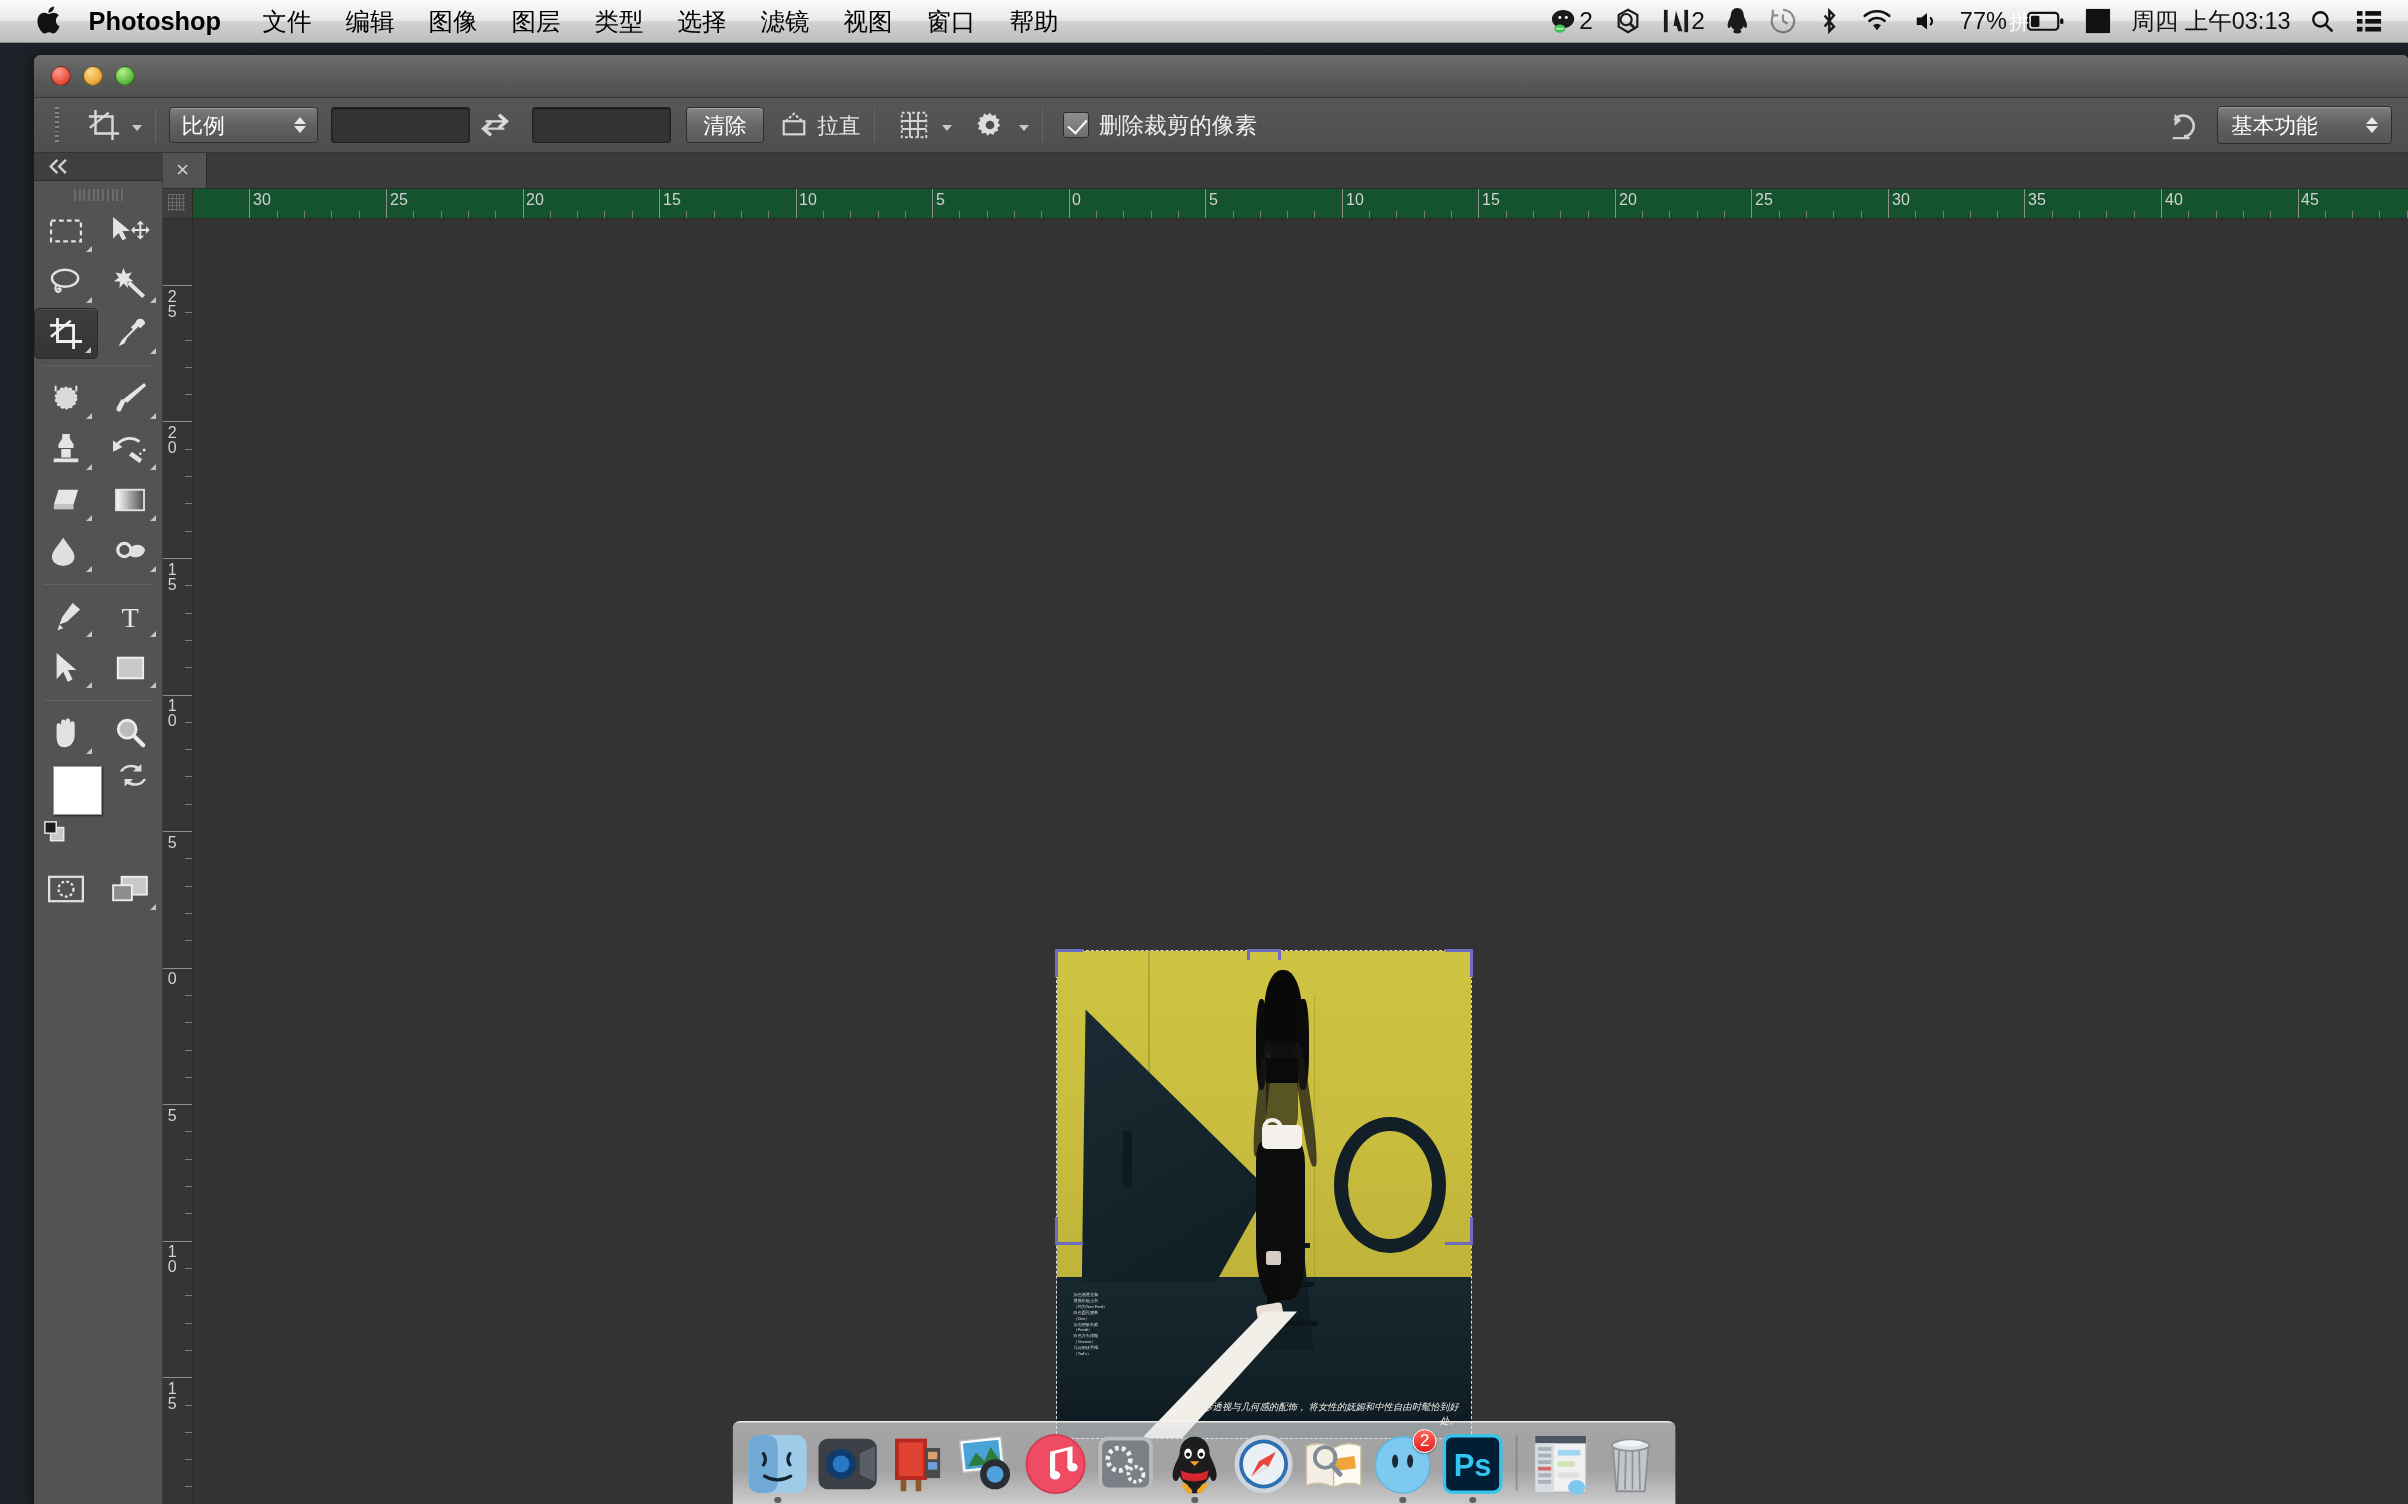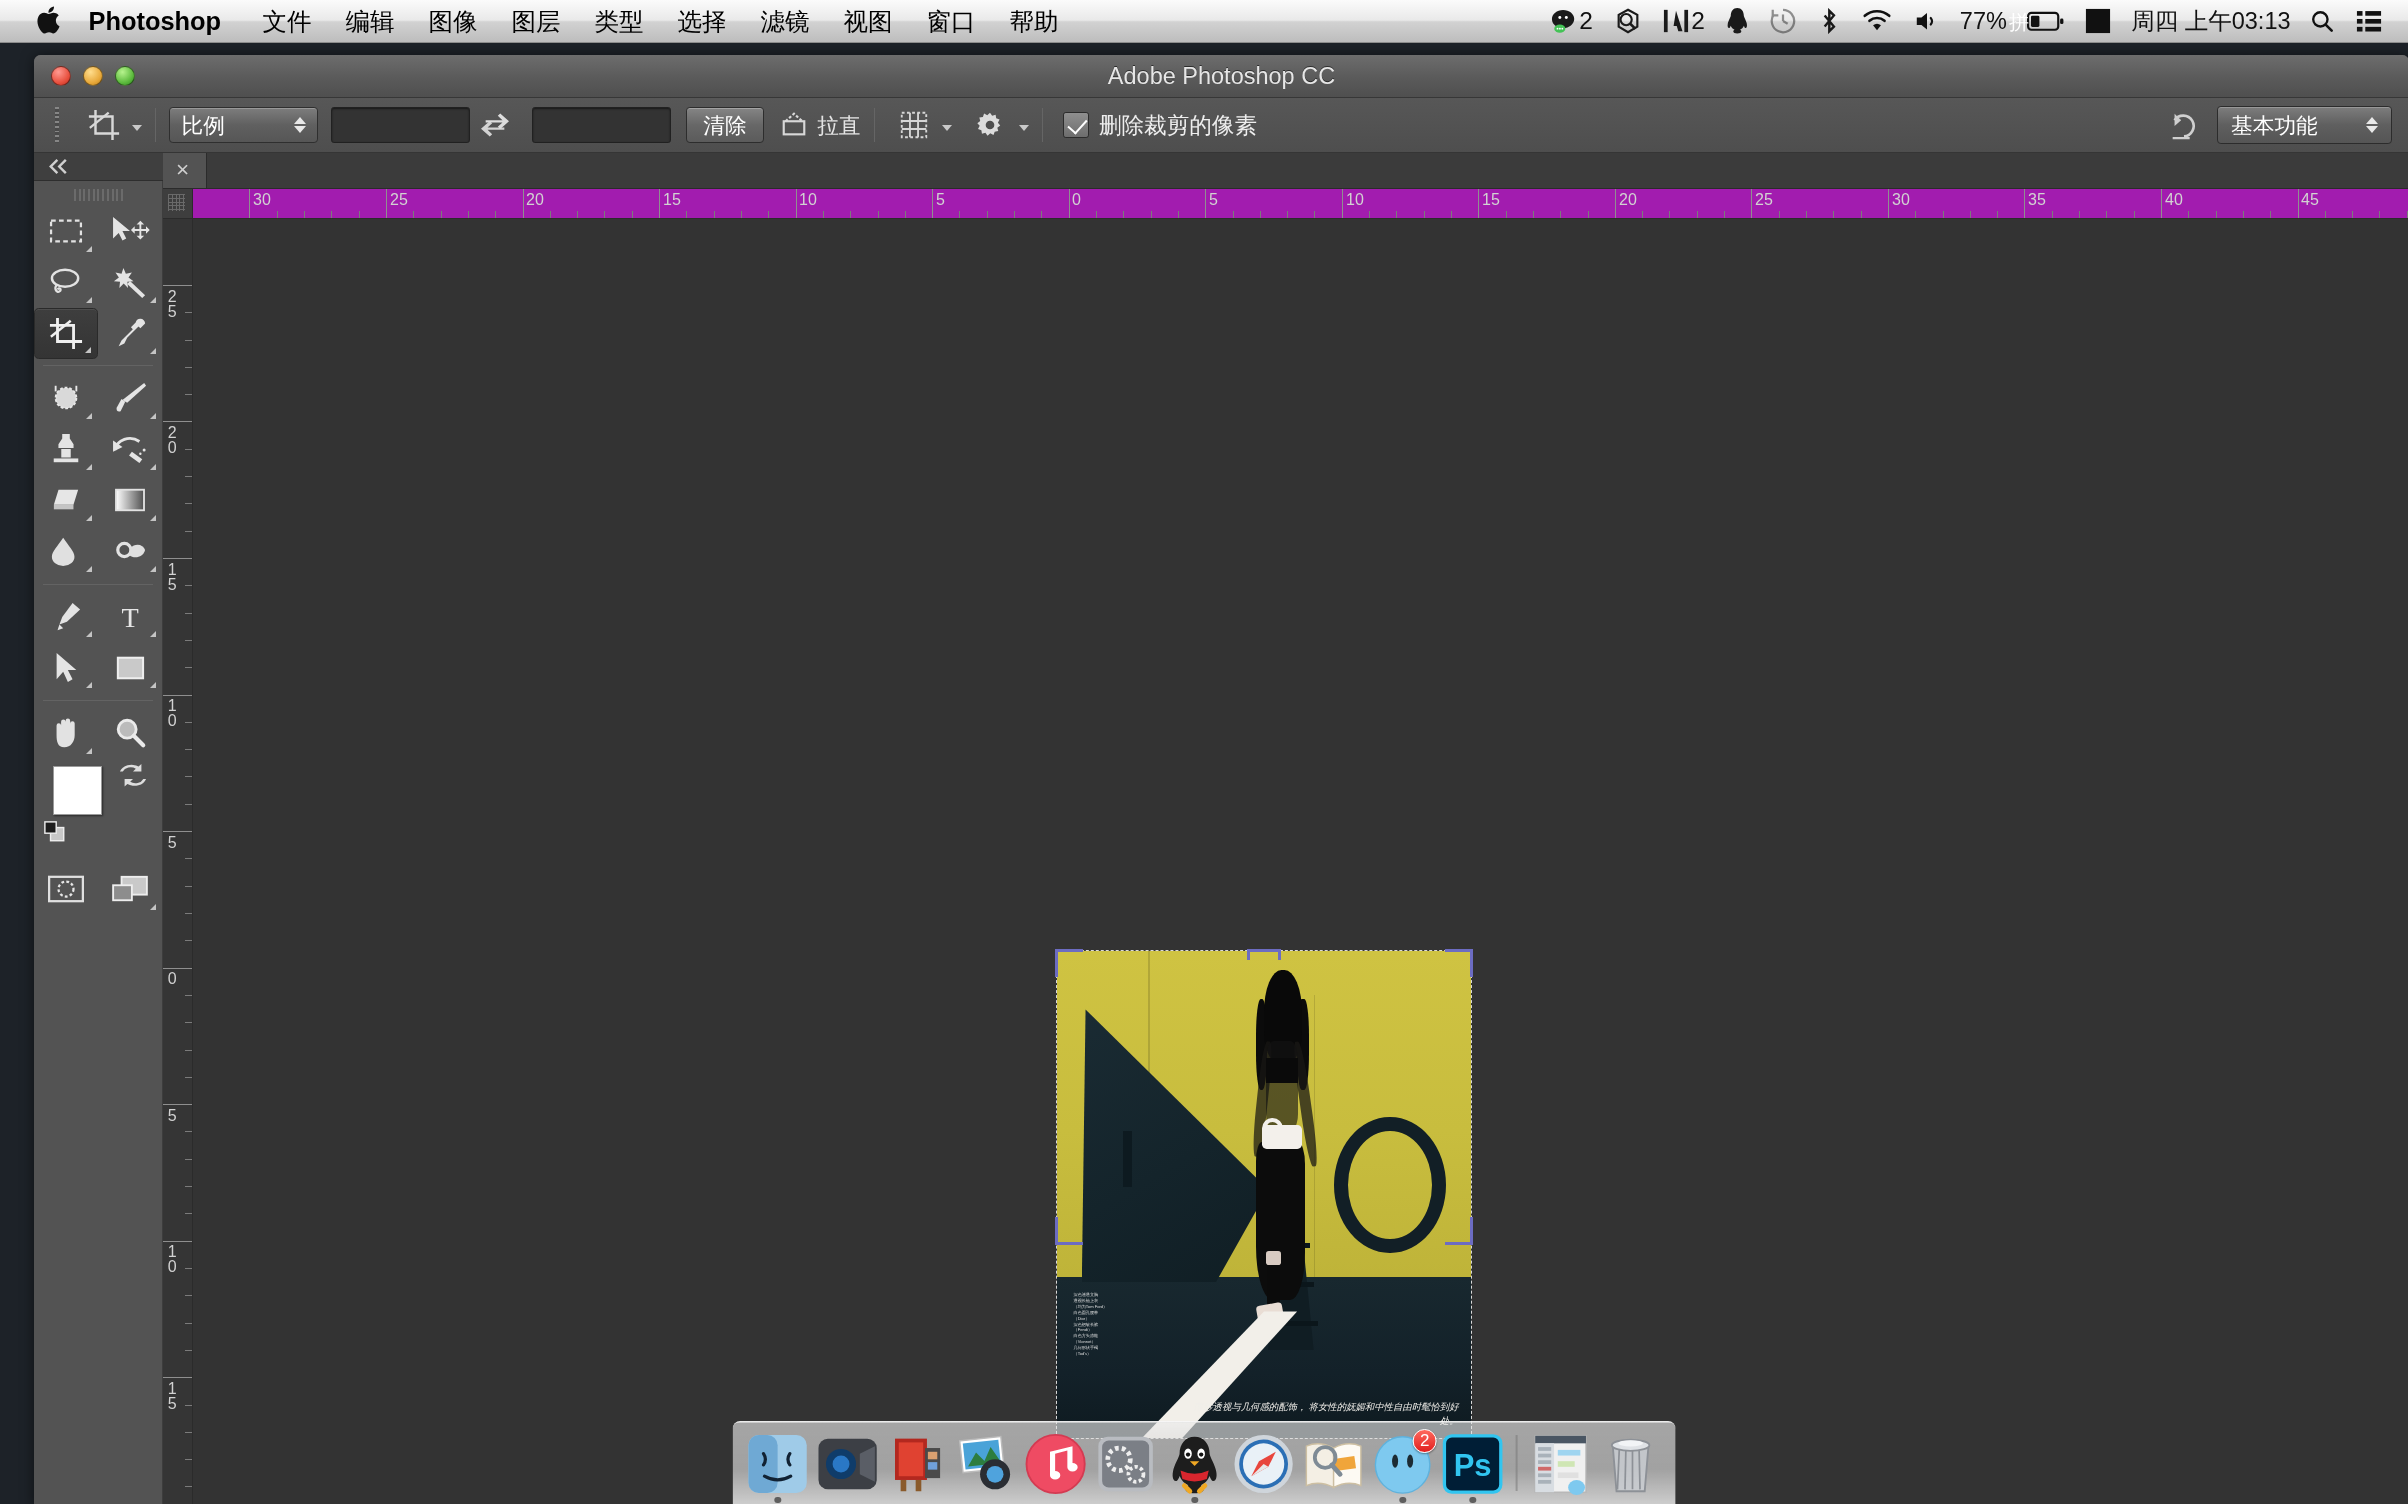--- a/index.html
+++ b/index.html
@@ -181,21 +181,21 @@
   }
   .tab-close { font-size: 22.6px; color: #cfcfcf; line-height: 1; }
 
   
   #rulerWrap { display: flex; flex-direction: column; flex: 1; min-height: 0; }
   #hRulerRow { display: flex; height: 30px; }
   #corner { width: 30px; height: 30px; background: #3e3e3e; border-right:0.9px solid #2b2b2b; border-bottom:0.9px solid #2b2b2b; position: relative;}
   #corner::after{content:"";position:absolute;left:4.7px;top:4.7px;width:17px;height:17px;
      background-image: repeating-linear-gradient(90deg,#6a6a6a 0 0.9px,transparent 0.9px 3.8px),
                        repeating-linear-gradient(180deg,#6a6a6a 0 0.9px,transparent 0.9px 3.8px);}
-  #hRuler { flex: 1; height: 30px; background: #a21caf; border-bottom: 0.9px solid #2b2b2b; position: relative; overflow: hidden; }
+  #hRuler { flex: 1; height: 30px; background: #14532d; border-bottom: 0.9px solid #2b2b2b; position: relative; overflow: hidden; }
   #vRulerRow { display: flex; flex: 1; min-height: 0; }
   #vRuler { width: 30px; background: #353535; border-right: 0.9px solid #2b2b2b; position: relative; overflow: hidden; }
   .tickmaj { position:absolute; top:0; width:0.9px; height:30px; background:#8f8f8f; }
   .ticklbl { position:absolute; top:1.9px; font-size: 16px; color:#d2d2d2; }
   .tickmin { position:absolute; bottom:0; width:0.9px; height:7.5px; background:#7b7b7b; }
   .vtickmaj { position:absolute; left:0; height:0.9px; width:30px; background:#8f8f8f; }
   .vticklbl { position:absolute; left:2.8px; font-size:16px; color:#d2d2d2; width:13px; line-height:.95; text-align:center; }
   .vtickmin { position:absolute; right:0; height:0.9px; width:7.5px; background:#7b7b7b; }
 
   
@@ -426,21 +426,20 @@
 <div style="position:absolute;left:2004px;top:7.5px;width:30px;height:30px;z-index:120;color:#fff;font-size:20px;display:flex;align-items:center;justify-content:center;">拼</div>
 
 <div id="psWindow">
 
   <div id="titlebar">
     <div class="traffic">
       <div class="dot red"></div>
       <div class="dot yellow"></div>
       <div class="dot green"></div>
     </div>
-    <div id="win-title">Adobe Photoshop CC</div>
   </div>
 
   <div id="optionsbar">
     <div class="grip">
         <i></i>
       </div>
 
     <div class="ob-toolicon">
       <svg width="34" height="34" viewBox="0 0 36 36">
         <path fill="none" stroke="#d8d8d8" stroke-width="2.6" d="M9 2 V27 H34"></path>

